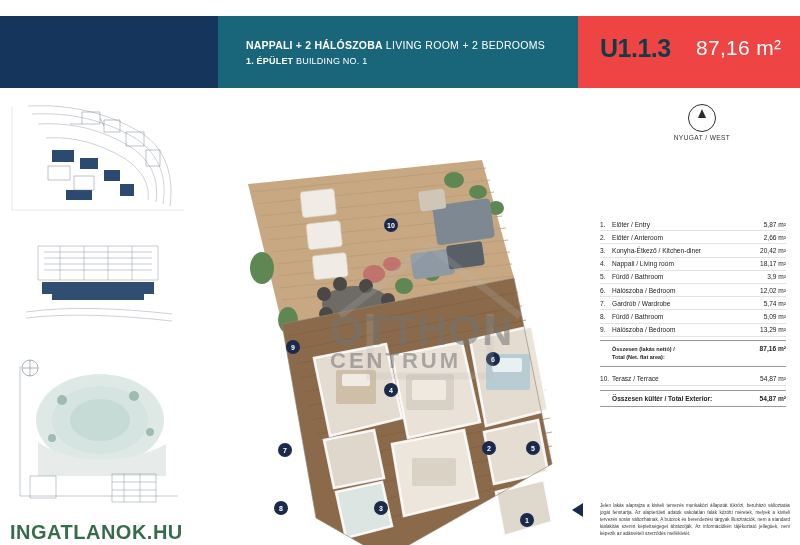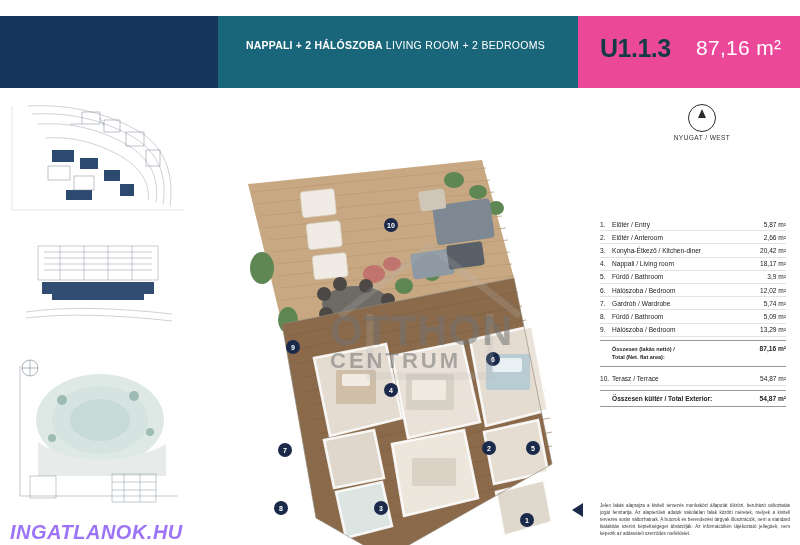--- a/index.html
+++ b/index.html
@@ -9,21 +9,21 @@
     font-family:"Liberation Sans", sans-serif;
     overflow:hidden;
     position:relative;
   }
   .sheet{position:absolute;left:0;top:0;width:737px;height:545px;background:#fff;margin-top:16px;}
 
   
   .header{position:absolute;left:0;top:0;width:800px;height:72px;display:flex;}
   .hdr-navy{width:218px;height:72px;background:#16355c;}
   .hdr-teal{flex:1;height:72px;background:#19667a;position:relative;}
-  .hdr-mint{width:222px;height:72px;background:#ec4899;position:relative;}
+  .hdr-mint{width:222px;height:72px;background:#ef4444;position:relative;}
 
   .hdr-title{position:absolute;left:28px;top:22px;color:#ffffff;line-height:1.45;}
   .hdr-title .l1{font-size:10.5px;letter-spacing:.2px;}
   .hdr-title .l1 b{font-weight:bold;}
   .hdr-title .l1 .en{font-weight:normal;letter-spacing:.3px;}
   .hdr-title .l2{font-size:9px;letter-spacing:.2px;margin-top:2px;}
   .hdr-title .l2 b{font-weight:bold;}
 
   .hdr-code{position:absolute;left:22px;top:18px;color:#123b46;font-size:25px;font-weight:bold;letter-spacing:-.5px;}
   .hdr-area{position:absolute;left:118px;top:20px;color:#ffffff;font-size:21px;letter-spacing:.3px;}
@@ -60,21 +60,21 @@
   .trow .nm small{display:block;font-weight:bold;}
   .spacer{height:6px;}
 
   
   .disclaimer{position:absolute;left:600px;top:487px;width:190px;font-size:4.6px;line-height:1.5;color:#3a3a3a;text-align:justify;}
 
   
   .wm{position:absolute;left:300px;top:190px;width:260px;height:180px;pointer-events:none;opacity:.20;}
   .wm-text{position:absolute;left:330px;top:295px;font-size:42px;font-weight:bold;color:#737373;opacity:.55;letter-spacing:1px;line-height:.95;}
   .wm-text .s2{font-size:22px;display:block;letter-spacing:3px;}
-  .wm-bottom{position:absolute;left:10px;top:505px;font-size:20px;font-weight:bold;color:#8b5cf6;opacity:.85;letter-spacing:.5px;font-style:italic;}
+  .wm-bottom{position:absolute;left:10px;top:505px;font-size:20px;font-weight:bold;color:#14532d;opacity:.85;letter-spacing:.5px;}
 
   
   .arrow-mark{position:absolute;left:572px;top:487px;width:0;height:0;
     border-top:7px solid transparent;border-bottom:7px solid transparent;border-right:11px solid #1b2a4a;}
 
   
   .badge{position:absolute;border-radius:50%;background:#1b2a4a;color:#fff;font-size:7px;font-weight:bold;
     display:flex;align-items:center;justify-content:center;}
 </style>
 </head>
@@ -82,20 +82,24 @@
 
 <div class="sheet">
 
   <div class="header">
     <div class="hdr-navy"></div>
     <div class="hdr-teal">
       <div class="hdr-title">
         <div class="l1">
           <b>NAPPALI + 2 HÁLÓSZOBA</b>
           <span class="en">LIVING ROOM + 2 BEDROOMS</span>
+        </div>
+        <div class="l2">
+          <b>1. ÉPÜLET</b>
+          <span>BUILDING NO. 1</span>
         </div>
       </div>
     </div>
     <div class="hdr-mint">
       <div class="hdr-code">U1.1.3</div>
       <div class="hdr-area">87,16 m²</div>
     </div>
   </div>
 
   <div class="left-col">

